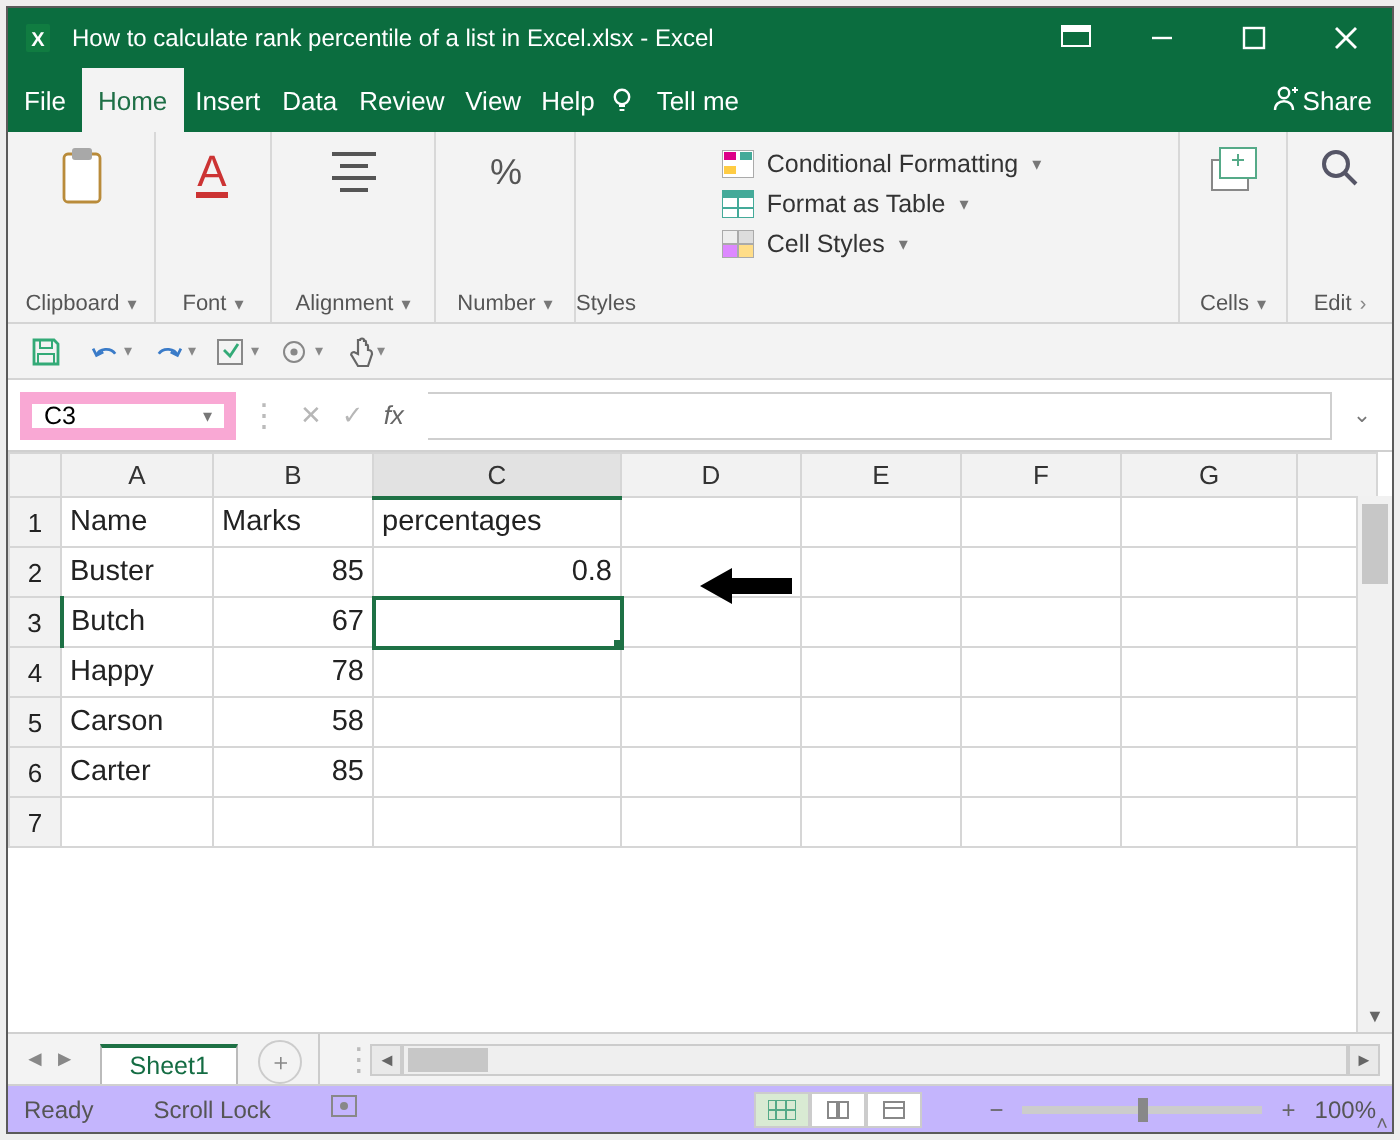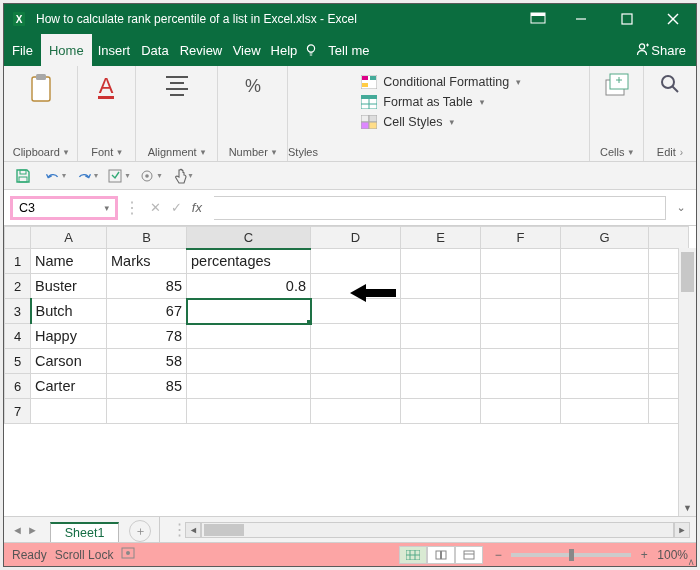--- a/index.html
+++ b/index.html
@@ -31,21 +31,21 @@
   .styles-list .row { display:flex; align-items:center; gap:5px; font-size:12.5px; color:#333; padding:2px 0; }
   .styles-list .row .sic { width:18px; height:16px; display:flex; align-items:center; justify-content:center; }
   .dd-caret { font-size:9px; color:#777; margin-left:2px; }
   .collapse-btn { position:absolute; bottom:2px; right:6px; font-size:10px; color:#666; }
 
   .qat { height: 28px; background: #f3f3f3; border-bottom: 1px solid #d4d4d4; display:flex; align-items:center; padding:0 8px; gap:10px; }
   .qat .q { width:22px; height:20px; display:flex; align-items:center; justify-content:center; color:#3a6; }
   .qat .q .dc { font-size:8px; color:#888; margin-left:1px;}
 
   .fbar { height: 36px; background:#fff; border-bottom:1px solid #d0d0d0; display:flex; align-items:center; padding: 4px 6px; gap:6px;}
-  .namebox { width:108px; height:24px; border:3px solid #f9a8d4; font-size:12.5px; padding:2px 6px; display:flex; align-items:center; justify-content:space-between; }
+  .namebox { width:108px; height:24px; border:6px solid #f9a8d4; font-size:12.5px; padding:2px 6px; display:flex; align-items:center; justify-content:space-between; }
   .namebox .dd { font-size:9px; color:#777; }
   .fbar .fx-btns { display:flex; align-items:center; gap:10px; color:#b7b7b7; font-size:13px; padding:0 6px;}
   .fbar .fx { font-style:italic; color:#666; font-size:13px;}
   .formula-input { flex:1; height:24px; border:1px solid #cfcfcf; border-left:none; }
   .fbar .expand { width:18px; display:flex; justify-content:center; color:#777; font-size:11px;}
 
   .grid-wrap { flex:1; position:relative; overflow:hidden; background:#fff;}
   table.grid { border-collapse: collapse; table-layout: fixed; font-size: 14.5px; color:#222; }
   table.grid th, table.grid td { border: 1px solid #d6d6d6; overflow:hidden; white-space:nowrap; }
   table.grid th { background:#f2f2f2; font-weight:normal; color:#333; font-size:13px; height:22px; }
@@ -68,21 +68,21 @@
   .sheetbar .nav { display:flex; gap:4px; padding:0 8px; color:#888; font-size:11px;}
   .sheetbar .tabs { display:flex; align-items:flex-end; height:100%; }
   .sheet-tab { background:#fff; border:1px solid #bbb; border-bottom:none; padding:2px 14px; font-size:12.5px; color:#146c43; border-top:2px solid #1e7145; margin-left:4px;}
   .sheet-add { width:22px; height:22px; border:1px solid #ccc; border-radius:50%; display:flex; align-items:center; justify-content:center; margin-left:10px; color:#888; font-size:12px;}
   .sheetbar .seprt { width:4px; height:100%; border-left:1px solid #ccc; margin:0 8px;}
   .hscroll { flex:1; display:flex; align-items:center; gap:0; padding-right:6px;}
   .hscroll .arr { width:16px; height:16px; display:flex; align-items:center; justify-content:center; color:#666; font-size:9px; background:#e9e9e9; border:1px solid #ccc;}
   .hscroll .track { flex:1; height:16px; background:#efefef; border:1px solid #ccc; position:relative;}
   .hscroll .thumb { position:absolute; left:2px; top:1px; bottom:1px; width:40px; background:#c7c7c7;}
 
-  .status { height:24px; background:#fca5a5; border-top:1px solid #d0d0d0; display:flex; align-items:center; font-size:12px; color:#555; padding:0 8px; gap:8px;}
+  .status { height:24px; background:#c4b5fd; border-top:1px solid #d0d0d0; display:flex; align-items:center; font-size:12px; color:#555; padding:0 8px; gap:30px;}
   .status .viewbtns { display:flex; gap:0; margin-left:auto;}
   .status .vb { width:28px; height:18px; border:1px solid #ccc; display:flex; align-items:center; justify-content:center; font-size:11px; background:#fff;}
   .status .vb.active { background:#d9ead3; }
   .zoom { display:flex; align-items:center; gap:6px;}
   .zoom .zl { width:120px; height:4px; background:#ccc; position:relative;}
   .zoom .zl .zk { position:absolute; left:58px; top:-4px; width:5px; height:12px; background:#888;}
   .zoom .zbtn { width:14px; text-align:center; color:#666;}
   .styles-sec .slabel { position:absolute; bottom:3px; left:0; right:0; text-align:left; font-size:11px; color:#555;}
 </style>
 </head>

